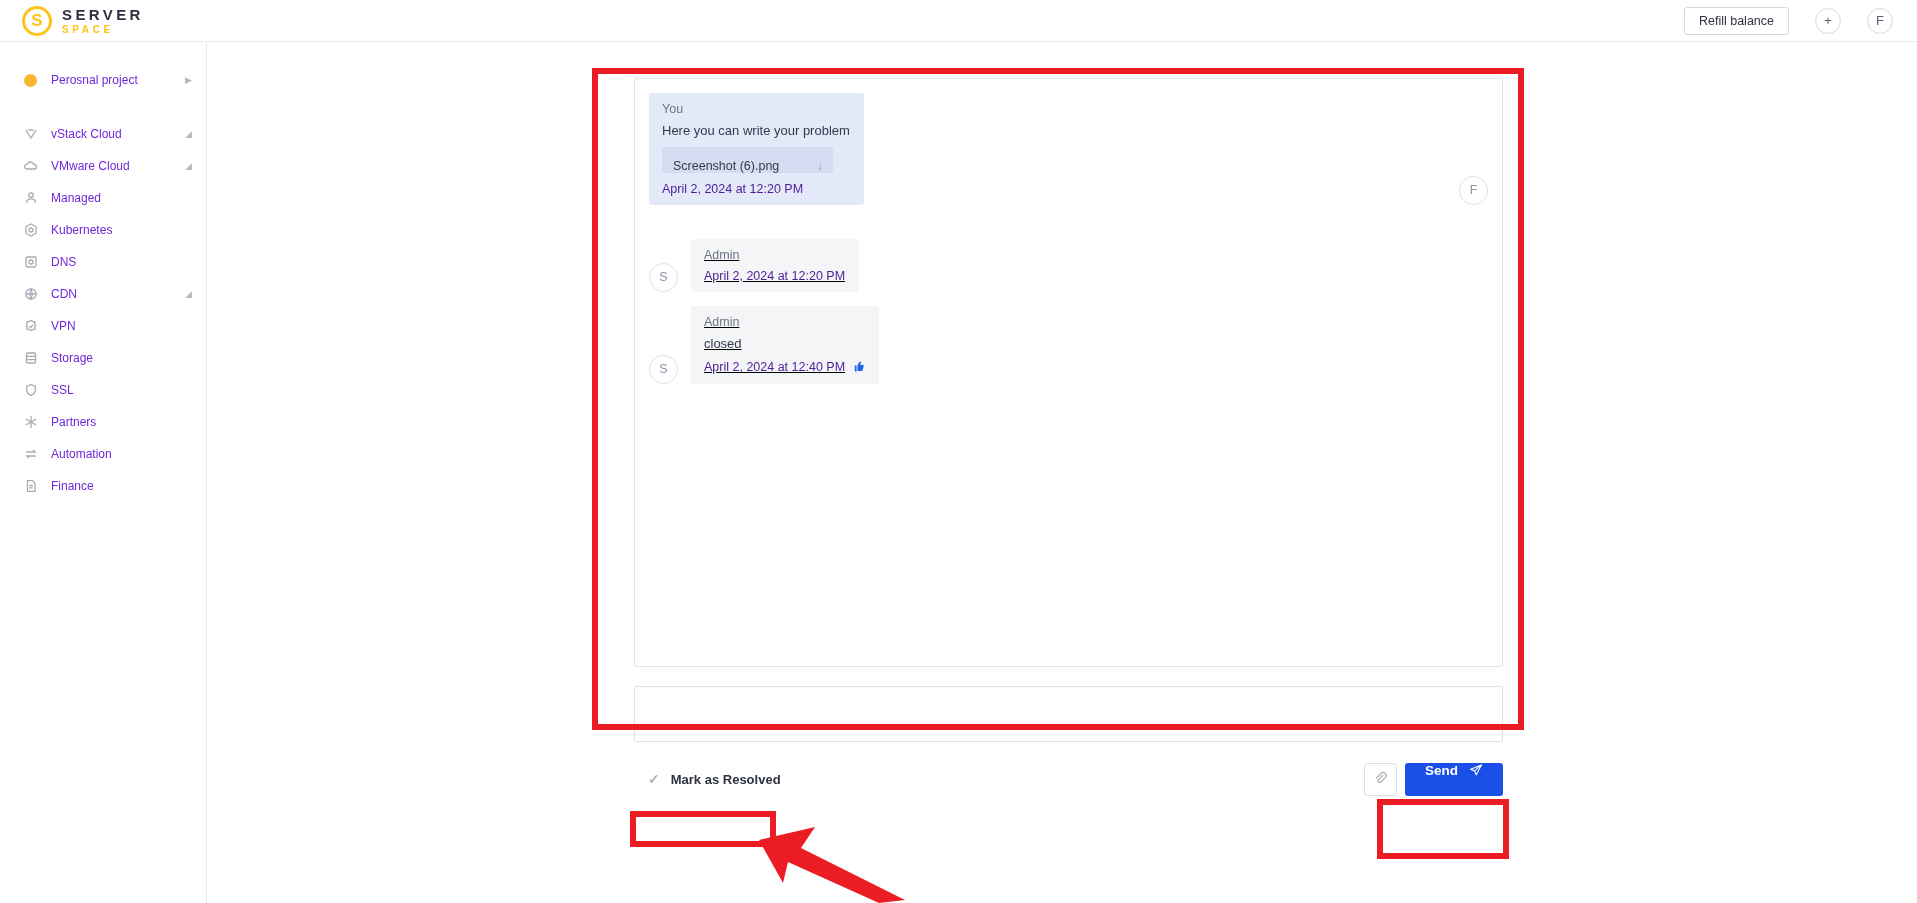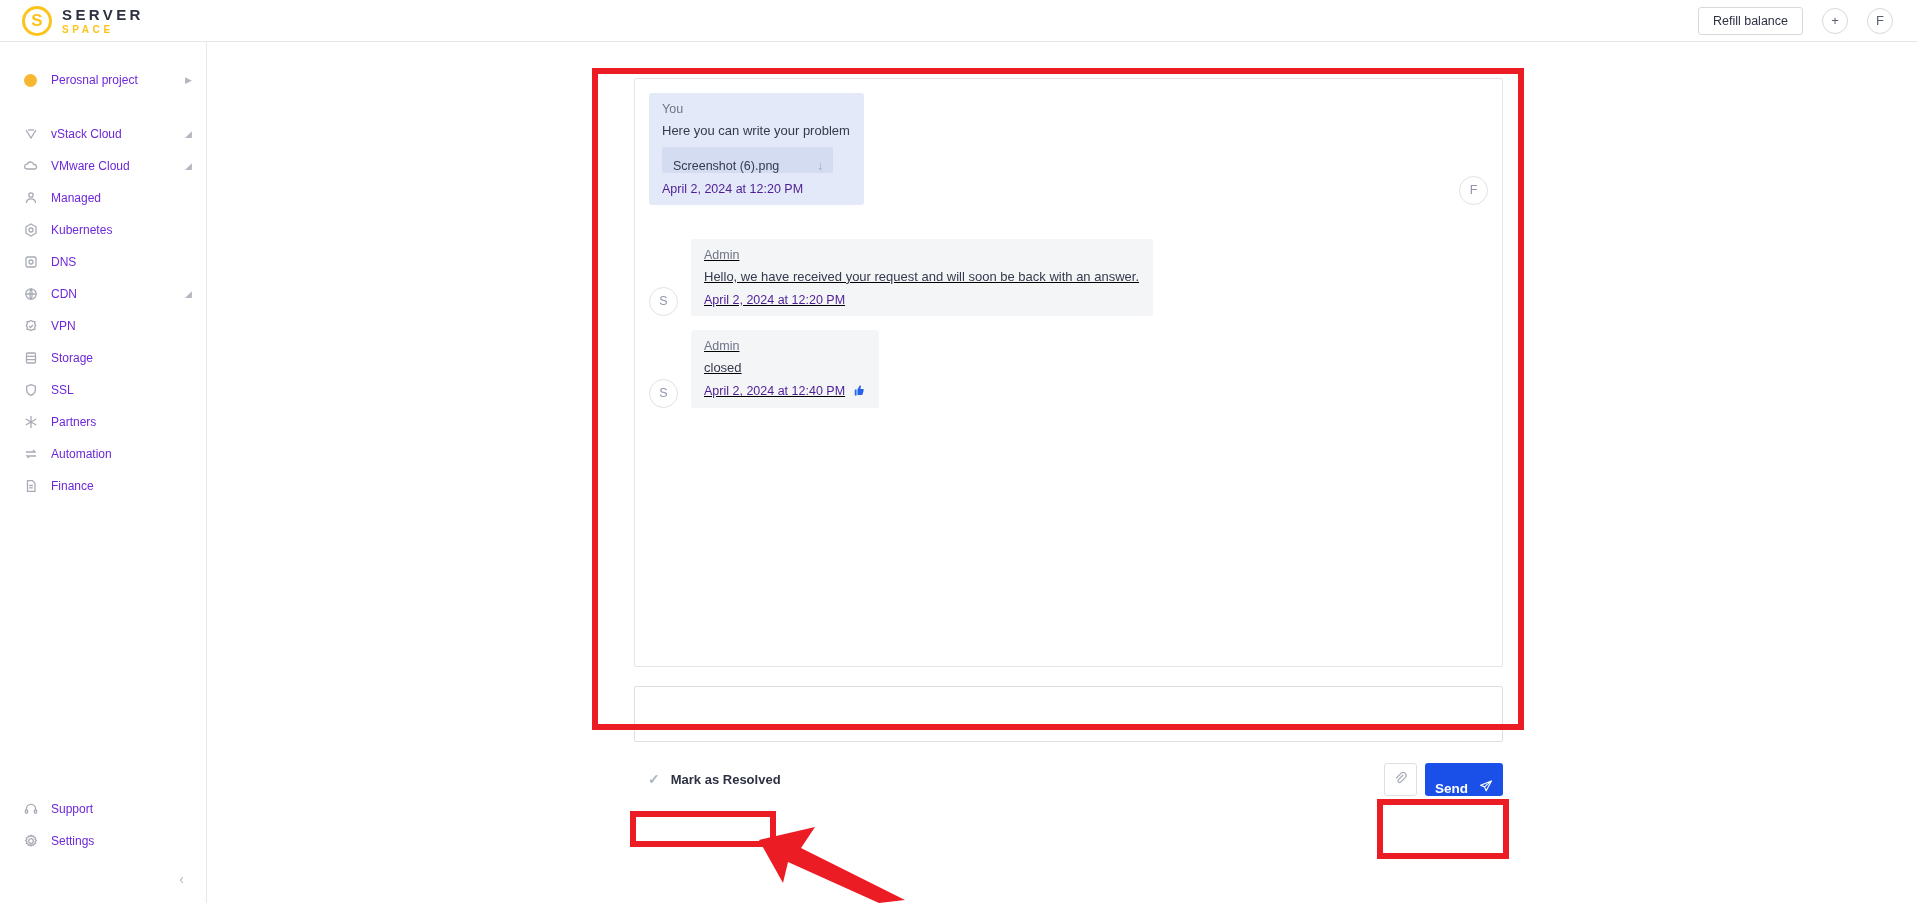--- a/index.html
+++ b/index.html
@@ -35,21 +35,21 @@
   .logo-top {
     font-size: 15px; font-weight: bold; color: #2d3142;
     letter-spacing: 3.4px;
   }
   .logo-bottom {
     font-size: 10px; font-weight: bold; color: #fcc41b;
     letter-spacing: 3.6px; margin-top: 3px;
   }
   .header-right {
     margin-left: auto; margin-right: 24px;
-    display: flex; align-items: center; gap: 19px;
+    display: flex; align-items: center; gap: 26px;
   }
   .refill-btn {
     height: 28px; padding: 0 14px;
     border: 1px solid #d7d9de; border-radius: 3px;
     background: #fff; color: #2d3142; font-size: 12.5px;
     display: flex; align-items: center; cursor: pointer;
     font-family: "Liberation Sans", sans-serif;
   }
   .circle-btn {
     width: 26px; height: 26px; border-radius: 50%;
@@ -176,24 +176,24 @@
   .resolve-btn .chk { color: #aeb3c4; font-size: 14px; line-height: 1; }
   .send-group { margin-left: auto; display: flex; align-items: center; gap: 8px; }
   .clip-btn {
     width: 33px; height: 33px;
     border: 1px solid #dedfe4; border-radius: 3px;
     background: #fff; display: flex; align-items: center;
     justify-content: center; cursor: pointer;
     color: #a8abb5; font-size: 14px;
   }
   .send-btn {
-    height: 33px; padding: 0 10px;
+    height: 33px; padding: 0 20px;
     background: #1b50e8; border: none; border-radius: 3px;
     color: #fff; font-size: 13.5px; font-weight: bold;
-    display: flex; align-items: flex-end; gap: 11px; cursor: pointer;
+    display: flex; align-items: flex-start; gap: 11px; cursor: pointer;
     font-family: "Liberation Sans", sans-serif;
   }
 
   
   .anno { position: absolute; border: 6px solid #ec1c24; z-index: 20; pointer-events: none; }
   #anno-chat    { left: 592px; top: 68px;  width: 932px; height: 662px; }
   #anno-resolve { left: 630px; top: 811px; width: 146px; height: 36px; }
   #anno-send    { left: 1377px; top: 799px; width: 132px; height: 60px; }
   #anno-arrow   { position: absolute; left: 757px; top: 826px; z-index: 21; pointer-events: none; }
 </style>
@@ -340,42 +340,20 @@
   <div class="nav-item">
     <span class="ic">
       <svg class="nic" viewBox="0 0 16 16">
           <path d="M4.5 2.6h5L12 5.2v8.2h-7.5z"></path>
           <path d="M6.2 7.5h3.6M6.2 9.8h3.6"></path>
         </svg>
     </span>
     <span class="lbl">Finance</span>
   </div>
 
-  <div class="sidebar-bottom">
-    <div class="nav-item">
-      <span class="ic">
-        <svg class="nic" viewBox="0 0 16 16">
-            <path d="M3.4 9.5V8a4.6 4.6 0 0 1 9.2 0v1.5"></path>
-            <rect x="2.4" y="8.8" width="2.2" height="3.4" rx="1"></rect>
-            <rect x="11.4" y="8.8" width="2.2" height="3.4" rx="1"></rect>
-          </svg>
-      </span>
-      <span class="lbl">Support</span>
-    </div>
-    <div class="nav-item">
-      <span class="ic">
-        <svg class="nic" viewBox="0 0 16 16">
-            <circle cx="8" cy="8" r="2.3"></circle>
-            <path d="M8 2.2l1 1.2 1.6-.4.5 1.5 1.5.5-.4 1.6 1.2 1-1.2 1 .4 1.6-1.5.5-.5 1.5-1.6-.4-1 1.2-1-1.2-1.6.4-.5-1.5-1.5-.5.4-1.6-1.2-1 1.2-1-.4-1.6 1.5-.5.5-1.5 1.6.4z"></path>
-          </svg>
-      </span>
-      <span class="lbl">Settings</span>
-    </div>
-    <div class="collapse-btn">‹</div>
-  </div>
 </div>
 
 <div class="content">
   <div class="ticket-wrap">
 
 
     <div class="chat-panel">
 
       <div class="msg-row outgoing">
         <div class="bubble you">
@@ -387,21 +365,20 @@
           </div>
           <div class="msg-time">April 2, 2024 at 12:20 PM</div>
         </div>
         <div class="avatar">F</div>
       </div>
 
       <div class="msg-row incoming" style="margin-top:34px">
         <div class="avatar">S</div>
         <div class="bubble admin">
           <div class="msg-author">Admin</div>
-          <div class="msg-text">Hello, we have received your request and will soon be back with an answer.</div>
           <div class="msg-time">April 2, 2024 at 12:20 PM</div>
         </div>
       </div>
 
       <div class="msg-row incoming" style="margin-top:14px">
         <div class="avatar">S</div>
         <div class="bubble admin">
           <div class="msg-author">Admin</div>
           <div class="msg-text">closed</div>
           <div class="msg-time">

